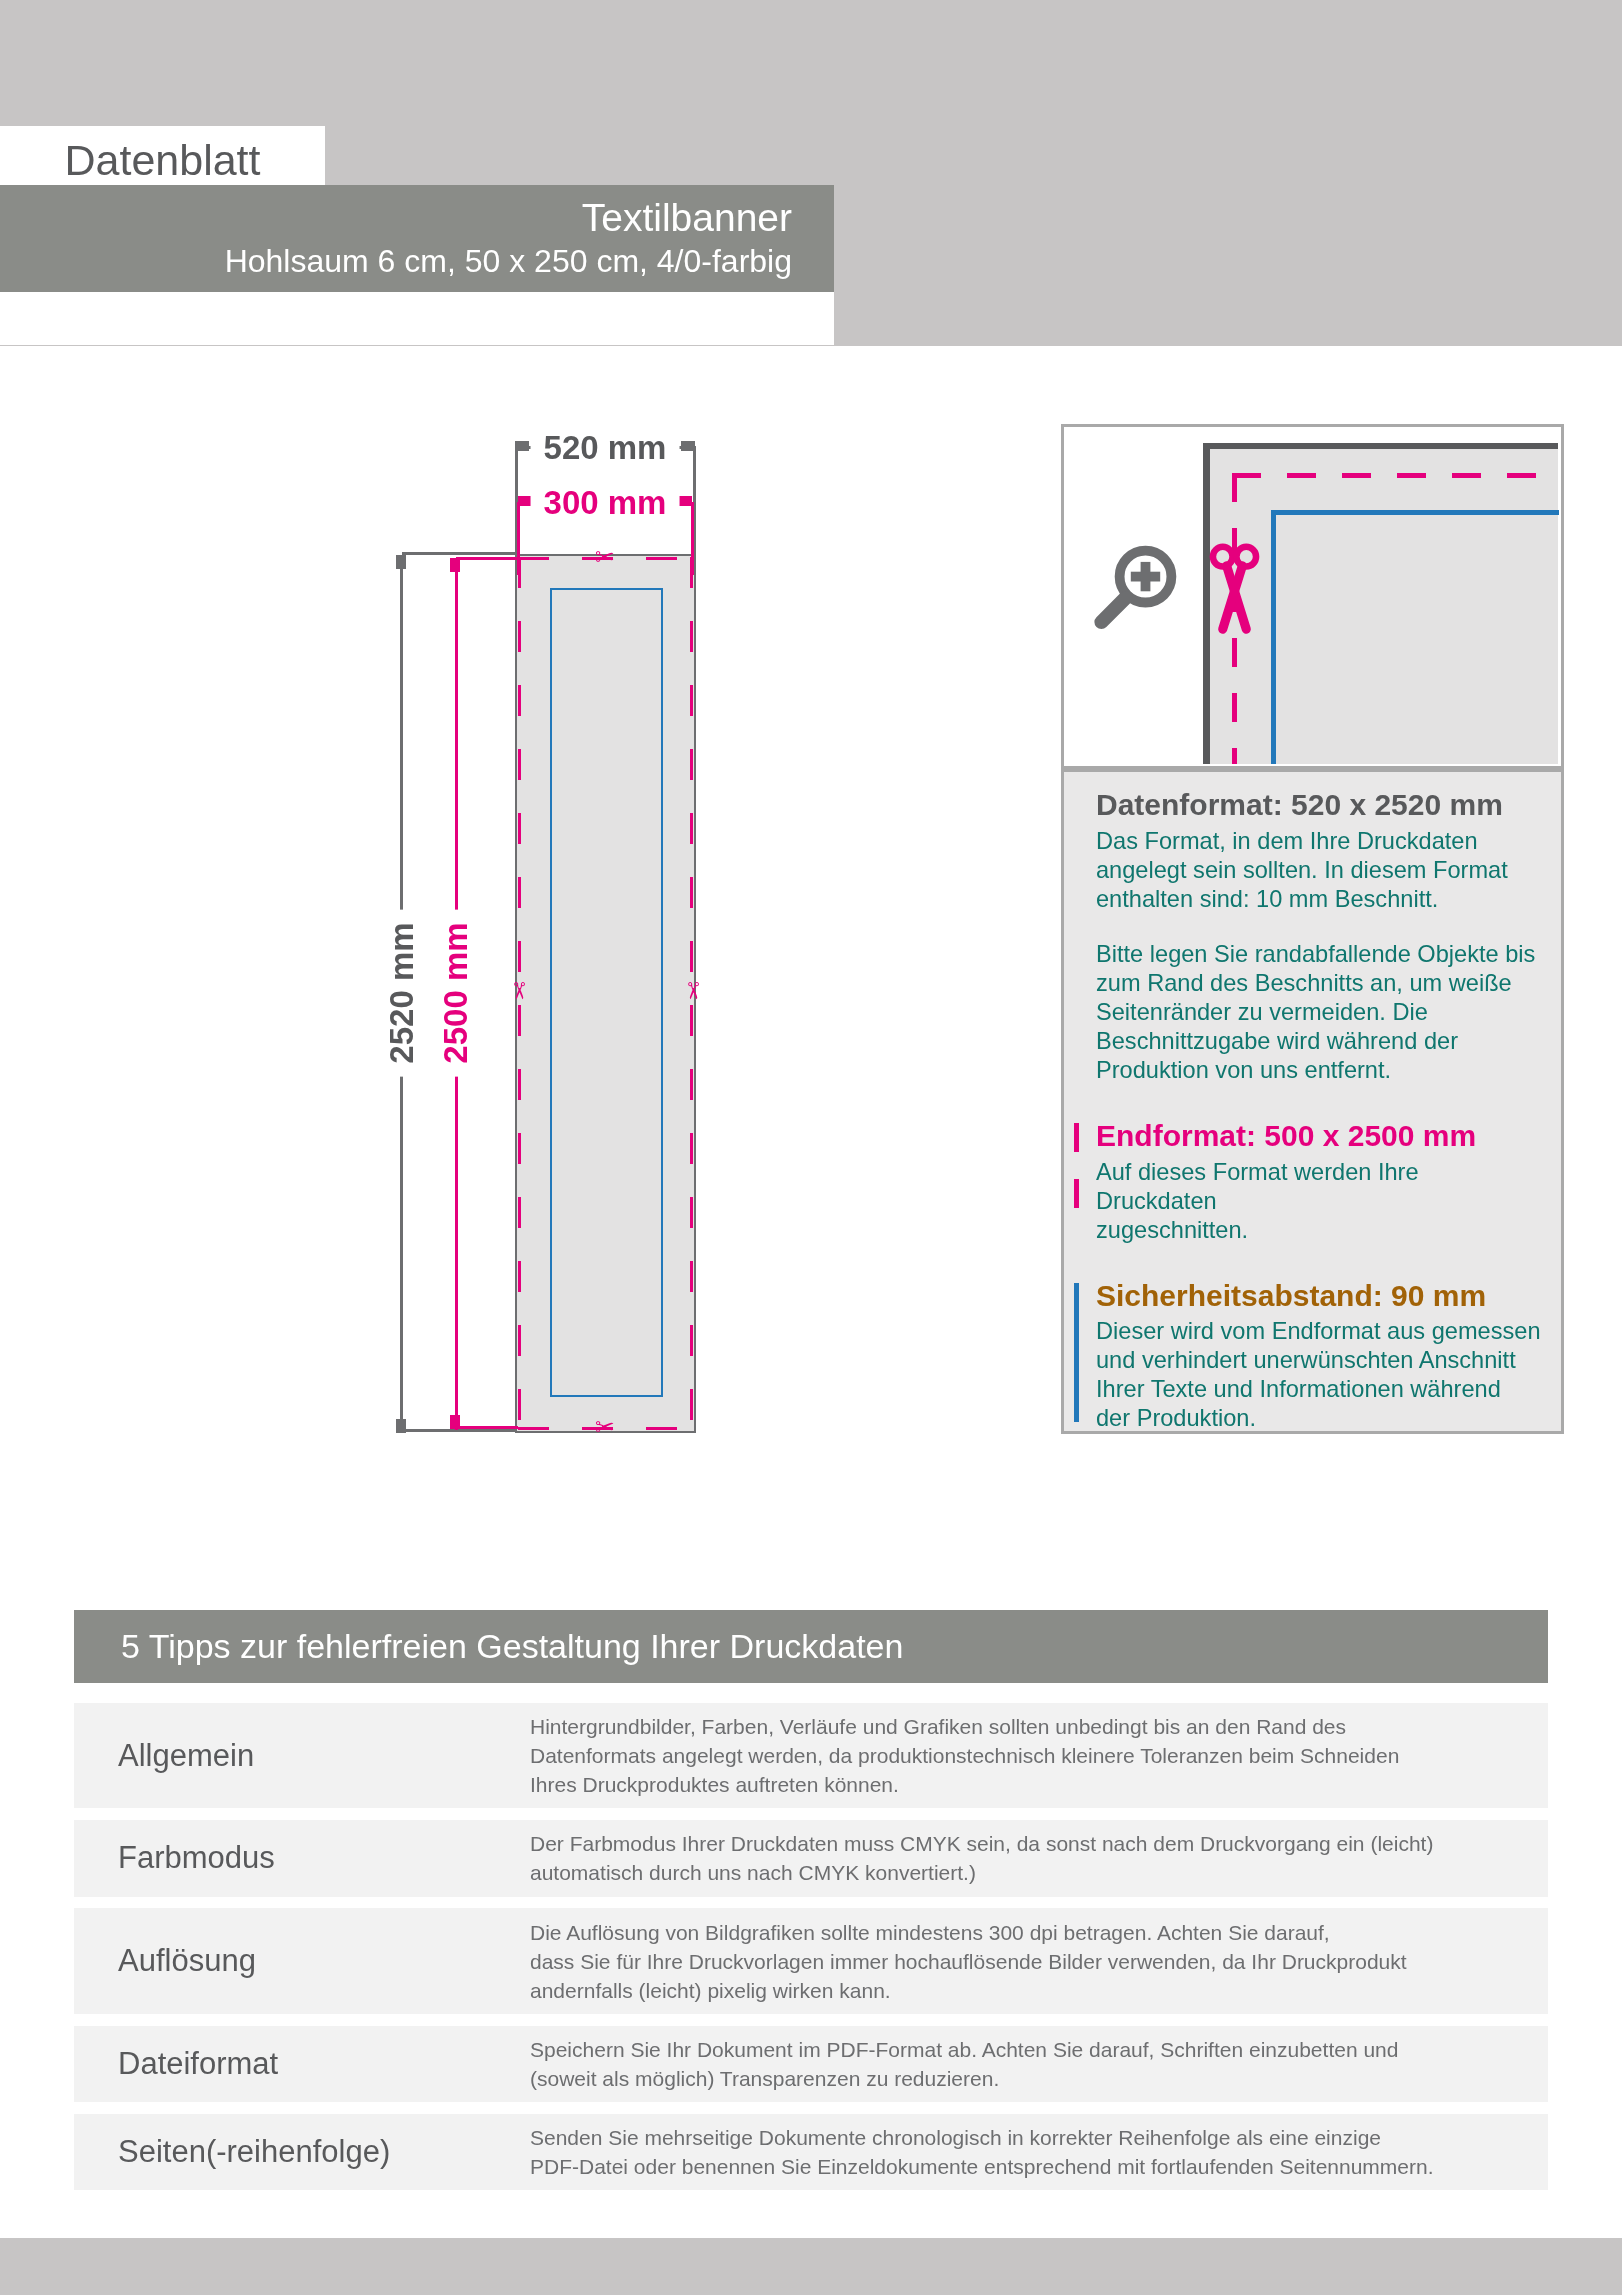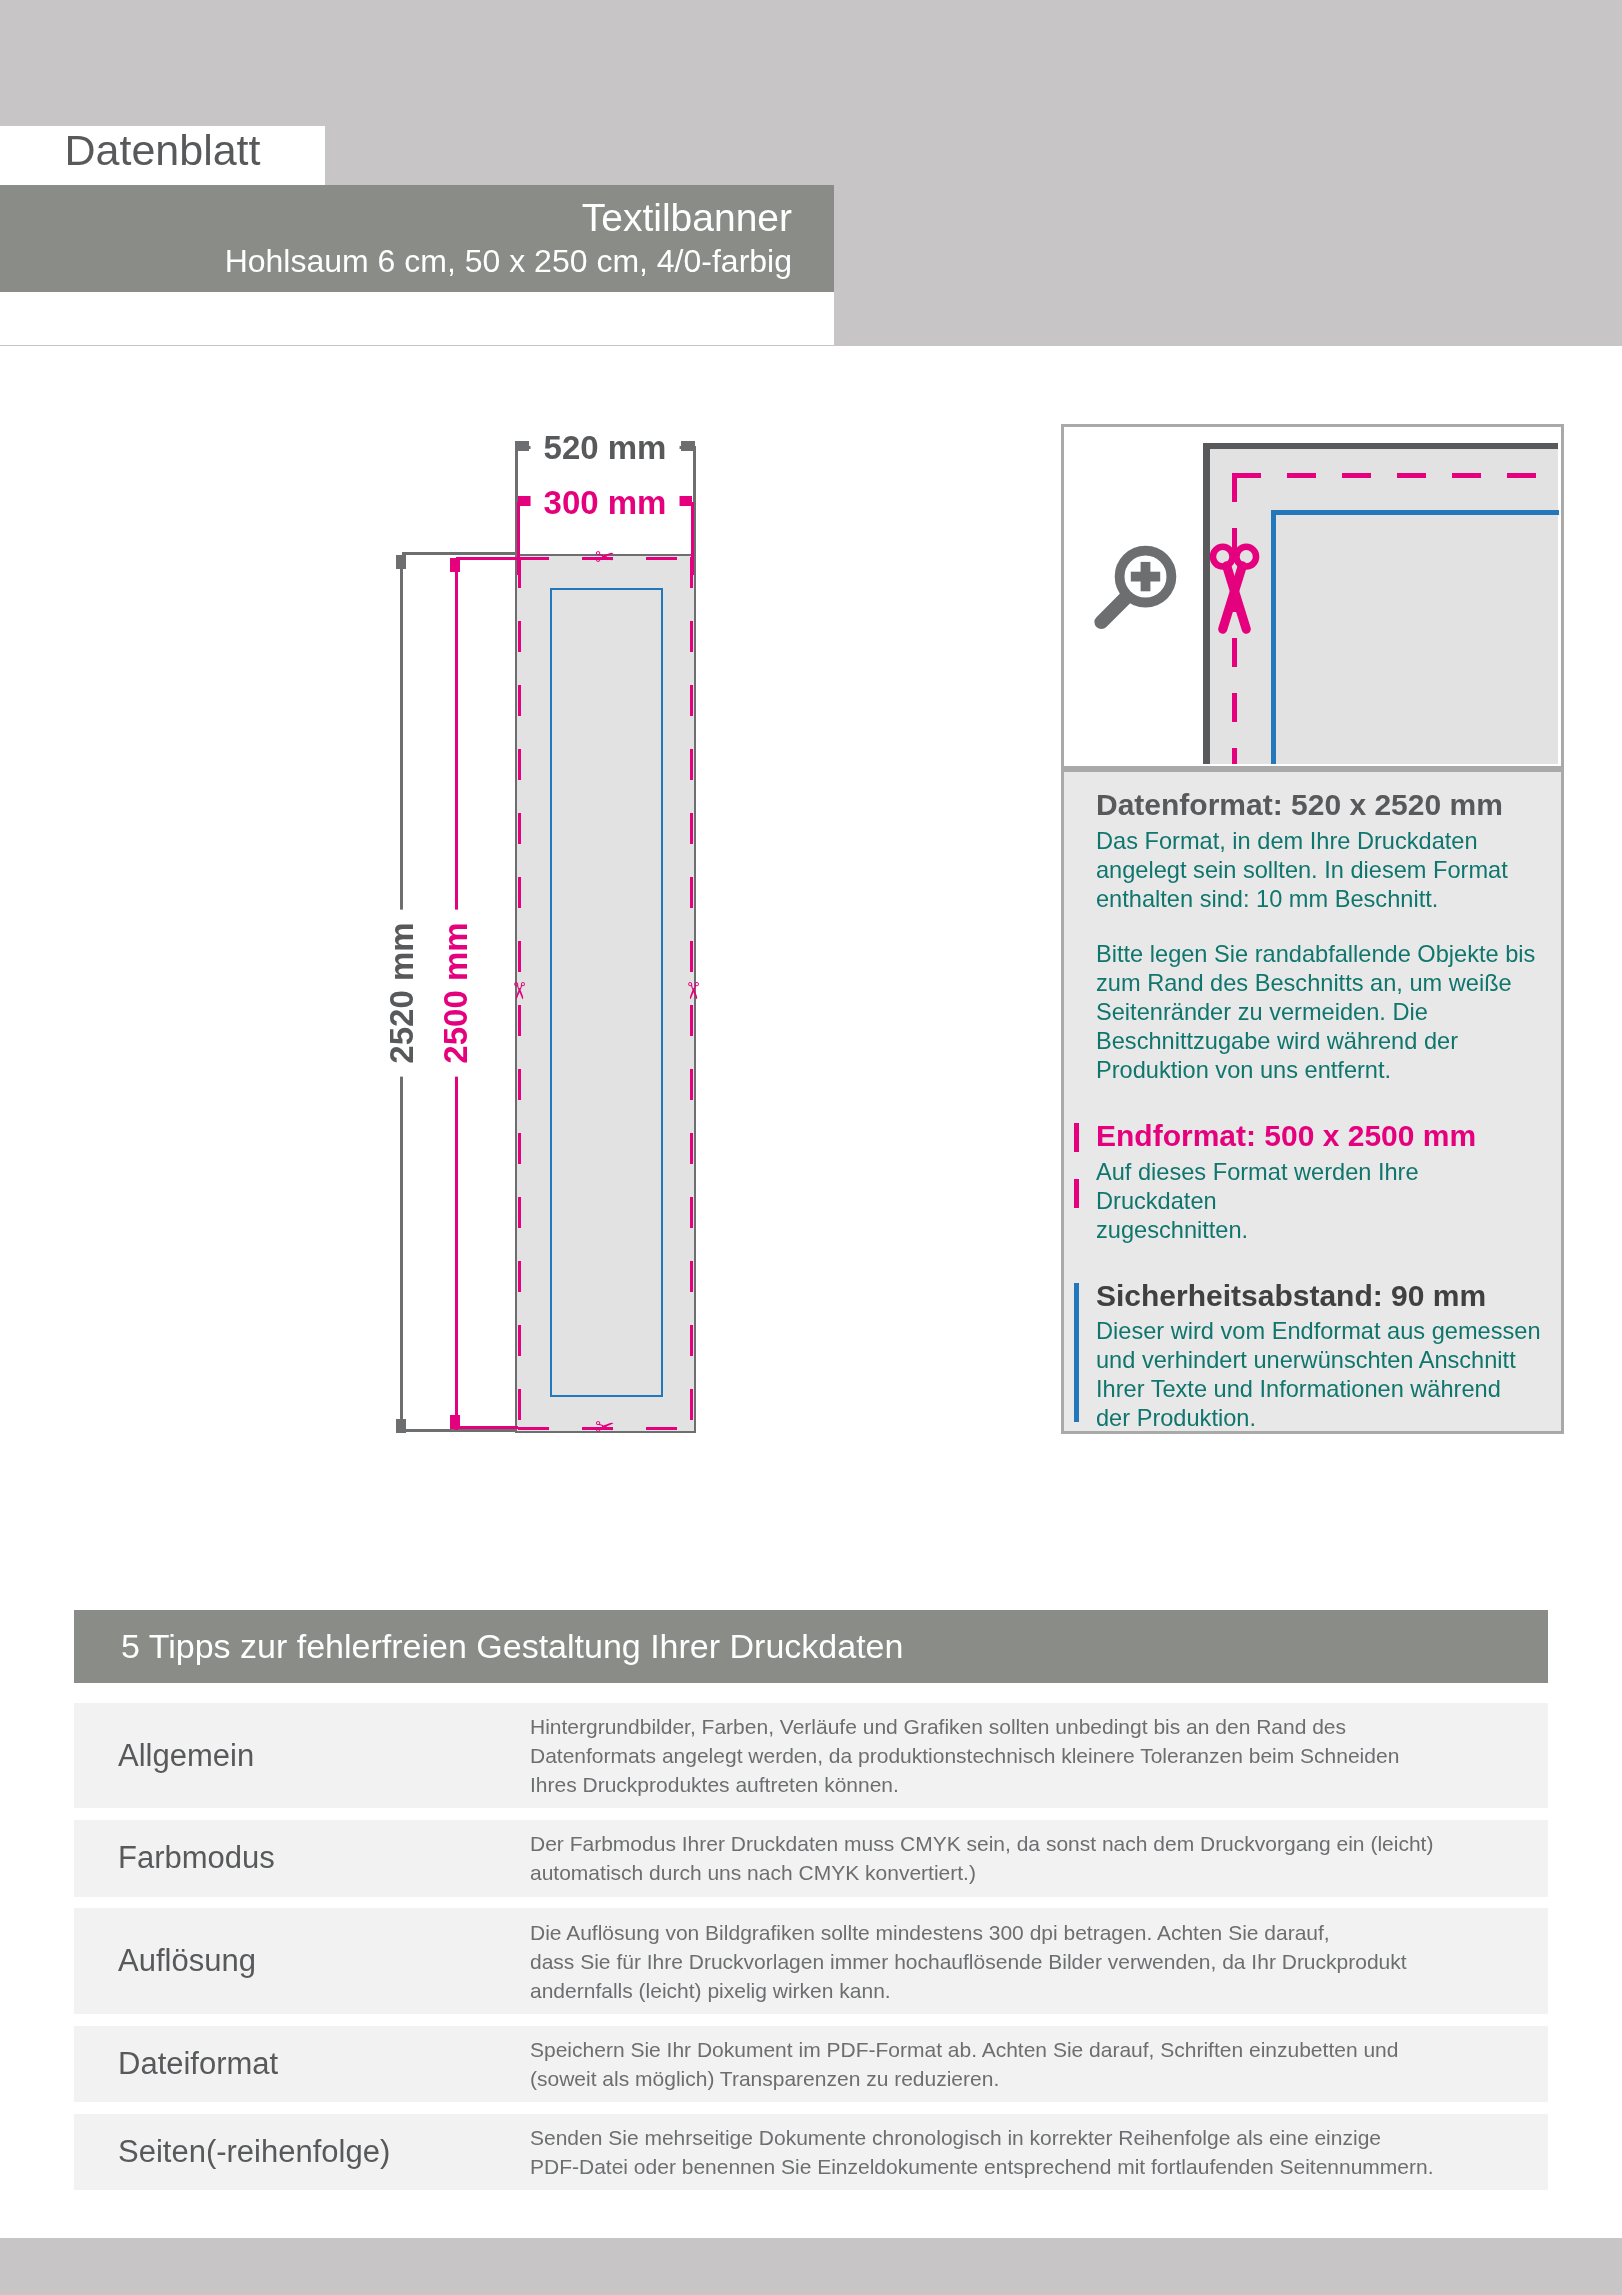--- a/index.html
+++ b/index.html
@@ -4,21 +4,21 @@
 <style>
   html,body{margin:0;padding:0;background:#ffffff;}
   .page{position:relative;width:1623px;height:2295px;background:#ffffff;overflow:hidden;
         font-family:"Liberation Sans","DejaVu Sans",sans-serif;}
   .abs{position:absolute;}
 
   
   .hdr-bg{left:0;top:0;width:1623px;height:346px;background:#c7c5c5;}
   .hdr-notch{left:0;top:291px;width:834px;height:54px;background:#ffffff;}
   .hdr-tab{left:0;top:126px;width:325px;height:59px;background:#ffffff;
-           display:flex;align-items:flex-start;justify-content:center;
+           display:flex;align-items:flex-end;justify-content:center;
            font-size:43px;color:#58595b;}
   .hdr-band{left:0;top:185px;width:834px;height:107px;background:#8a8c88;
             box-sizing:border-box;padding:9px 42px 0 0;text-align:right;color:#ffffff;}
   .hdr-band .t1{font-size:39px;line-height:47px;}
   .hdr-band .t2{font-size:32px;line-height:41px;}
 
   
   .banner-rect{left:515px;top:554px;width:181px;height:879px;box-sizing:border-box;
                border:2.6px solid #6d6e70;background:#e3e2e2;}
   .dash-h{height:2.6px;background:repeating-linear-gradient(90deg,#e5007d 0 31px,transparent 31px 64px);}
@@ -56,21 +56,21 @@
   .ill-blue-h{left:207px;top:83px;width:288px;height:5.2px;background:#2278ba;}
 
   
   .info-panel{left:1061px;top:769px;width:503px;height:665px;box-sizing:border-box;
               border:3.9px solid #a9a9a9;background:#e9e8e8;padding:14.4px 19.6px 0 32px;}
   .section{position:relative;}
   .section + .section{margin-top:32px;}
   .sec-heading{font-size:30px;font-weight:bold;line-height:38px;white-space:nowrap;}
   .section.gray    .sec-heading{color:#58595b;}
   .section.magenta .sec-heading{color:#e5007d;}
-  .section.blue    .sec-heading{color:#404040;}
+  .section.blue    .sec-heading{color:#a16207;}
   .para{font-size:23.6px;line-height:29px;color:#0f766e;margin-top:2.6px;}
   .para + .para{margin-top:26px;}
   .b{font-weight:normal;}
   .bar{position:absolute;left:-21.6px;top:6.5px;width:4.6px;}
   .bar.dashed{height:98px;background:repeating-linear-gradient(180deg,#e5007d 0 29px,transparent 29px 56px);}
   .bar.solid{height:139px;background:#2278ba;}
 
   
   .tips-header{left:74px;top:1610px;width:1474px;height:73px;background:#8a8c88;
                box-sizing:border-box;display:flex;align-items:center;padding-left:47px;

